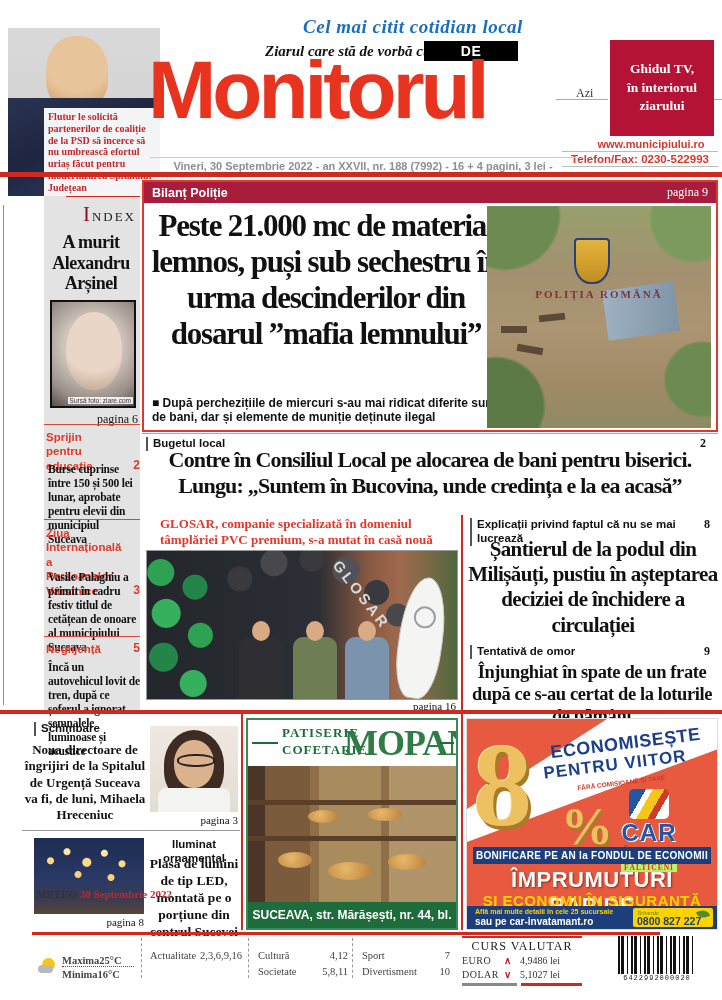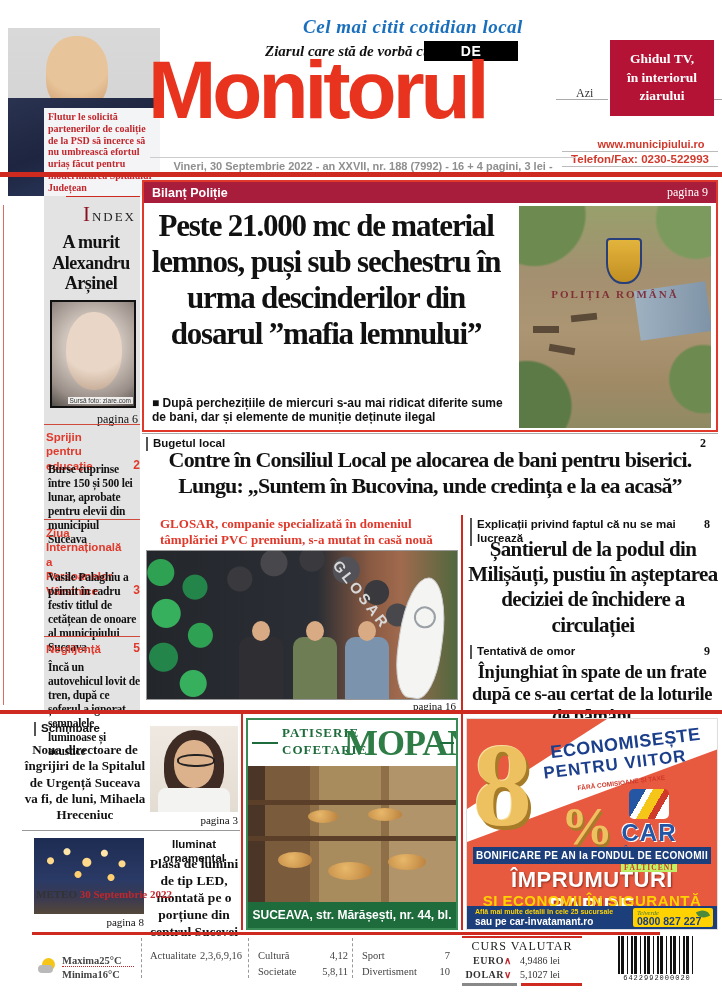--- a/index.html
+++ b/index.html
@@ -23,42 +23,42 @@
     font-style:italic;font-weight:bold;font-size:19px;letter-spacing:.5px;}
   .tagline-sub{left:236px;top:43px;width:278px;text-align:center;font-style:italic;font-weight:bold;font-size:15px;}
   .region-badge{left:424px;top:41px;width:94px;height:20px;background:#000;color:#fff;
     font-family:"Liberation Sans",sans-serif;font-weight:bold;font-size:14px;line-height:20px;text-align:center;letter-spacing:.5px;}
   .logo{left:148px;top:44px;width:436px;color:#e8341f;font-family:"Liberation Sans",sans-serif;
     font-weight:bold;font-size:82px;letter-spacing:-4px;line-height:1.12;}
 
   .azi{left:576px;top:86px;width:30px;font-size:12px;color:#333;}
   .azi-line1{left:556px;top:99px;width:52px;height:1px;background:#aaa;}
   .azi-line2{left:714px;top:99px;width:8px;height:1px;background:#aaa;}
-  .tv-box{left:610px;top:40px;width:104px;height:76px;background:#b51335;color:#fff;
+  .tv-box{left:610px;top:40px;width:104px;height:96px;background:#b51335;color:#fff;
     display:flex;flex-direction:column;justify-content:center;text-align:center;
     font-weight:bold;font-size:13.5px;line-height:1.4;}
   .website{left:586px;top:138px;width:130px;text-align:center;color:#d0392c;font-weight:bold;
     font-family:"Liberation Sans",sans-serif;font-size:11px;}
   .phone{left:562px;top:151px;width:156px;text-align:center;color:#d0392c;font-weight:bold;
     font-family:"Liberation Sans",sans-serif;font-size:11.5px;border-top:1px solid #bbb;border-bottom:1px solid #bbb;padding:1px 0;}
   .dateline{left:150px;top:157px;width:426px;text-align:center;color:#8f8f8f;font-weight:bold;
     font-family:"Liberation Sans",sans-serif;font-size:11px;border-top:1px solid #ccc;padding-top:2px;}
   .red-bar-top{left:0;top:172px;width:722px;height:5px;background:#cf2a20;}
 
   
   .lead-box{left:142px;top:180px;width:576px;height:252px;border:2px solid #e0392b;box-sizing:border-box;background:#fff;}
   .lead-header{position:absolute;left:0;top:0;right:0;height:21px;background:#a81c3c;color:#fff;
     display:flex;justify-content:space-between;align-items:center;padding:0 8px;box-sizing:border-box;}
   .lead-kicker{font-family:"Liberation Sans",sans-serif;font-weight:bold;font-size:12.5px;}
   .lead-page{font-size:12px;}
   .lead-headline{position:absolute;left:4px;top:26px;width:356px;text-align:center;
     font-weight:bold;font-size:31px;line-height:1.16;letter-spacing:-1.2px;}
   .lead-subhead{position:absolute;left:8px;top:214px;width:352px;
     font-family:"Liberation Sans",sans-serif;font-weight:bold;font-size:12px;line-height:1.2;}
-  .lead-photo{position:absolute;right:5px;top:24px;width:192px;height:222px;overflow:hidden;
+  .lead-photo{position:absolute;right:5px;top:24px;width:224px;height:222px;overflow:hidden;
     background:
       radial-gradient(circle at 8% 4%,#6d8a50 0 18%,transparent 19%),
       radial-gradient(circle at 92% 6%,#7d9a5e 0 14%,transparent 15%),
       radial-gradient(circle at 4% 90%,#5c7a46 0 16%,transparent 17%),
       radial-gradient(circle at 96% 78%,#6d8a50 0 13%,transparent 14%),
       linear-gradient(180deg,#98a06c 0%,#a39070 30%,#ab9573 55%,#a08a66 80%,#8f8a62 100%);}
   .lead-roof{position:absolute;left:118px;top:80px;width:72px;height:50px;background:linear-gradient(100deg,#9fb2c2,#7e93a6);transform:rotate(-8deg);}
   .truck{position:absolute;width:26px;height:7px;background:#5b4a38;}
   .lead-shield{position:absolute;left:87px;top:32px;width:32px;height:42px;background:linear-gradient(180deg,#e3b43c,#c28f22);
     border:2px solid #27407c;border-radius:4px 4px 45% 45%;}
@@ -212,21 +212,21 @@
   .meteo-sun{position:absolute;left:4px;top:0;width:13px;height:13px;border-radius:50%;background:#f5c518;}
   .meteo-cloud{position:absolute;left:0;top:7px;width:15px;height:8px;border-radius:8px;background:#b9b9b9;}
   .meteo-row{left:62px;width:72px;font-size:10.5px;color:#444;display:flex;justify-content:flex-start;font-weight:bold;}
   .dotted{border-bottom:1px dotted #c1272d;}
   .fsep{border-left:1px dashed #999;width:0;height:40px;top:938px;position:absolute;}
   .toc-col{position:absolute;top:948px;font-size:10.5px;color:#444;}
   .toc-row{display:flex;justify-content:space-between;line-height:1.5;}
   .curs{left:462px;top:936px;width:120px;position:absolute;border-top:2px solid #cf2a20;padding-top:1px;}
   .curs-title{text-align:center;font-size:12px;letter-spacing:1px;color:#222;}
   .curs-row{display:flex;font-size:10px;color:#333;line-height:1.35;}
-  .curs-cur{width:42px;font-weight:bold;letter-spacing:.5px;text-align:right;}
+  .curs-cur{width:42px;font-weight:normal;letter-spacing:.5px;}
   .curs-arrow{width:16px;color:#c1272d;font-weight:bold;font-family:"Liberation Sans",sans-serif;}
   .curs-bottom{display:flex;margin-top:2px;}
   .curs-bottom .g{width:55px;height:3px;background:#888;}
   .curs-bottom .r{flex:1;height:3px;background:#cf2a20;margin-left:4px;}
   .barcode{left:618px;top:936px;width:78px;height:38px;position:absolute;
     background:repeating-linear-gradient(90deg,#111 0 2px,#fff 2px 3px,#111 3px 6px,#fff 6px 9px,#111 9px 10px,#fff 10px 13px);}
   .barcode-digits{left:618px;top:974px;width:78px;position:absolute;font-family:"Liberation Mono",monospace;
     font-size:7px;text-align:center;letter-spacing:1px;color:#222;}
 </style>
 </head>

